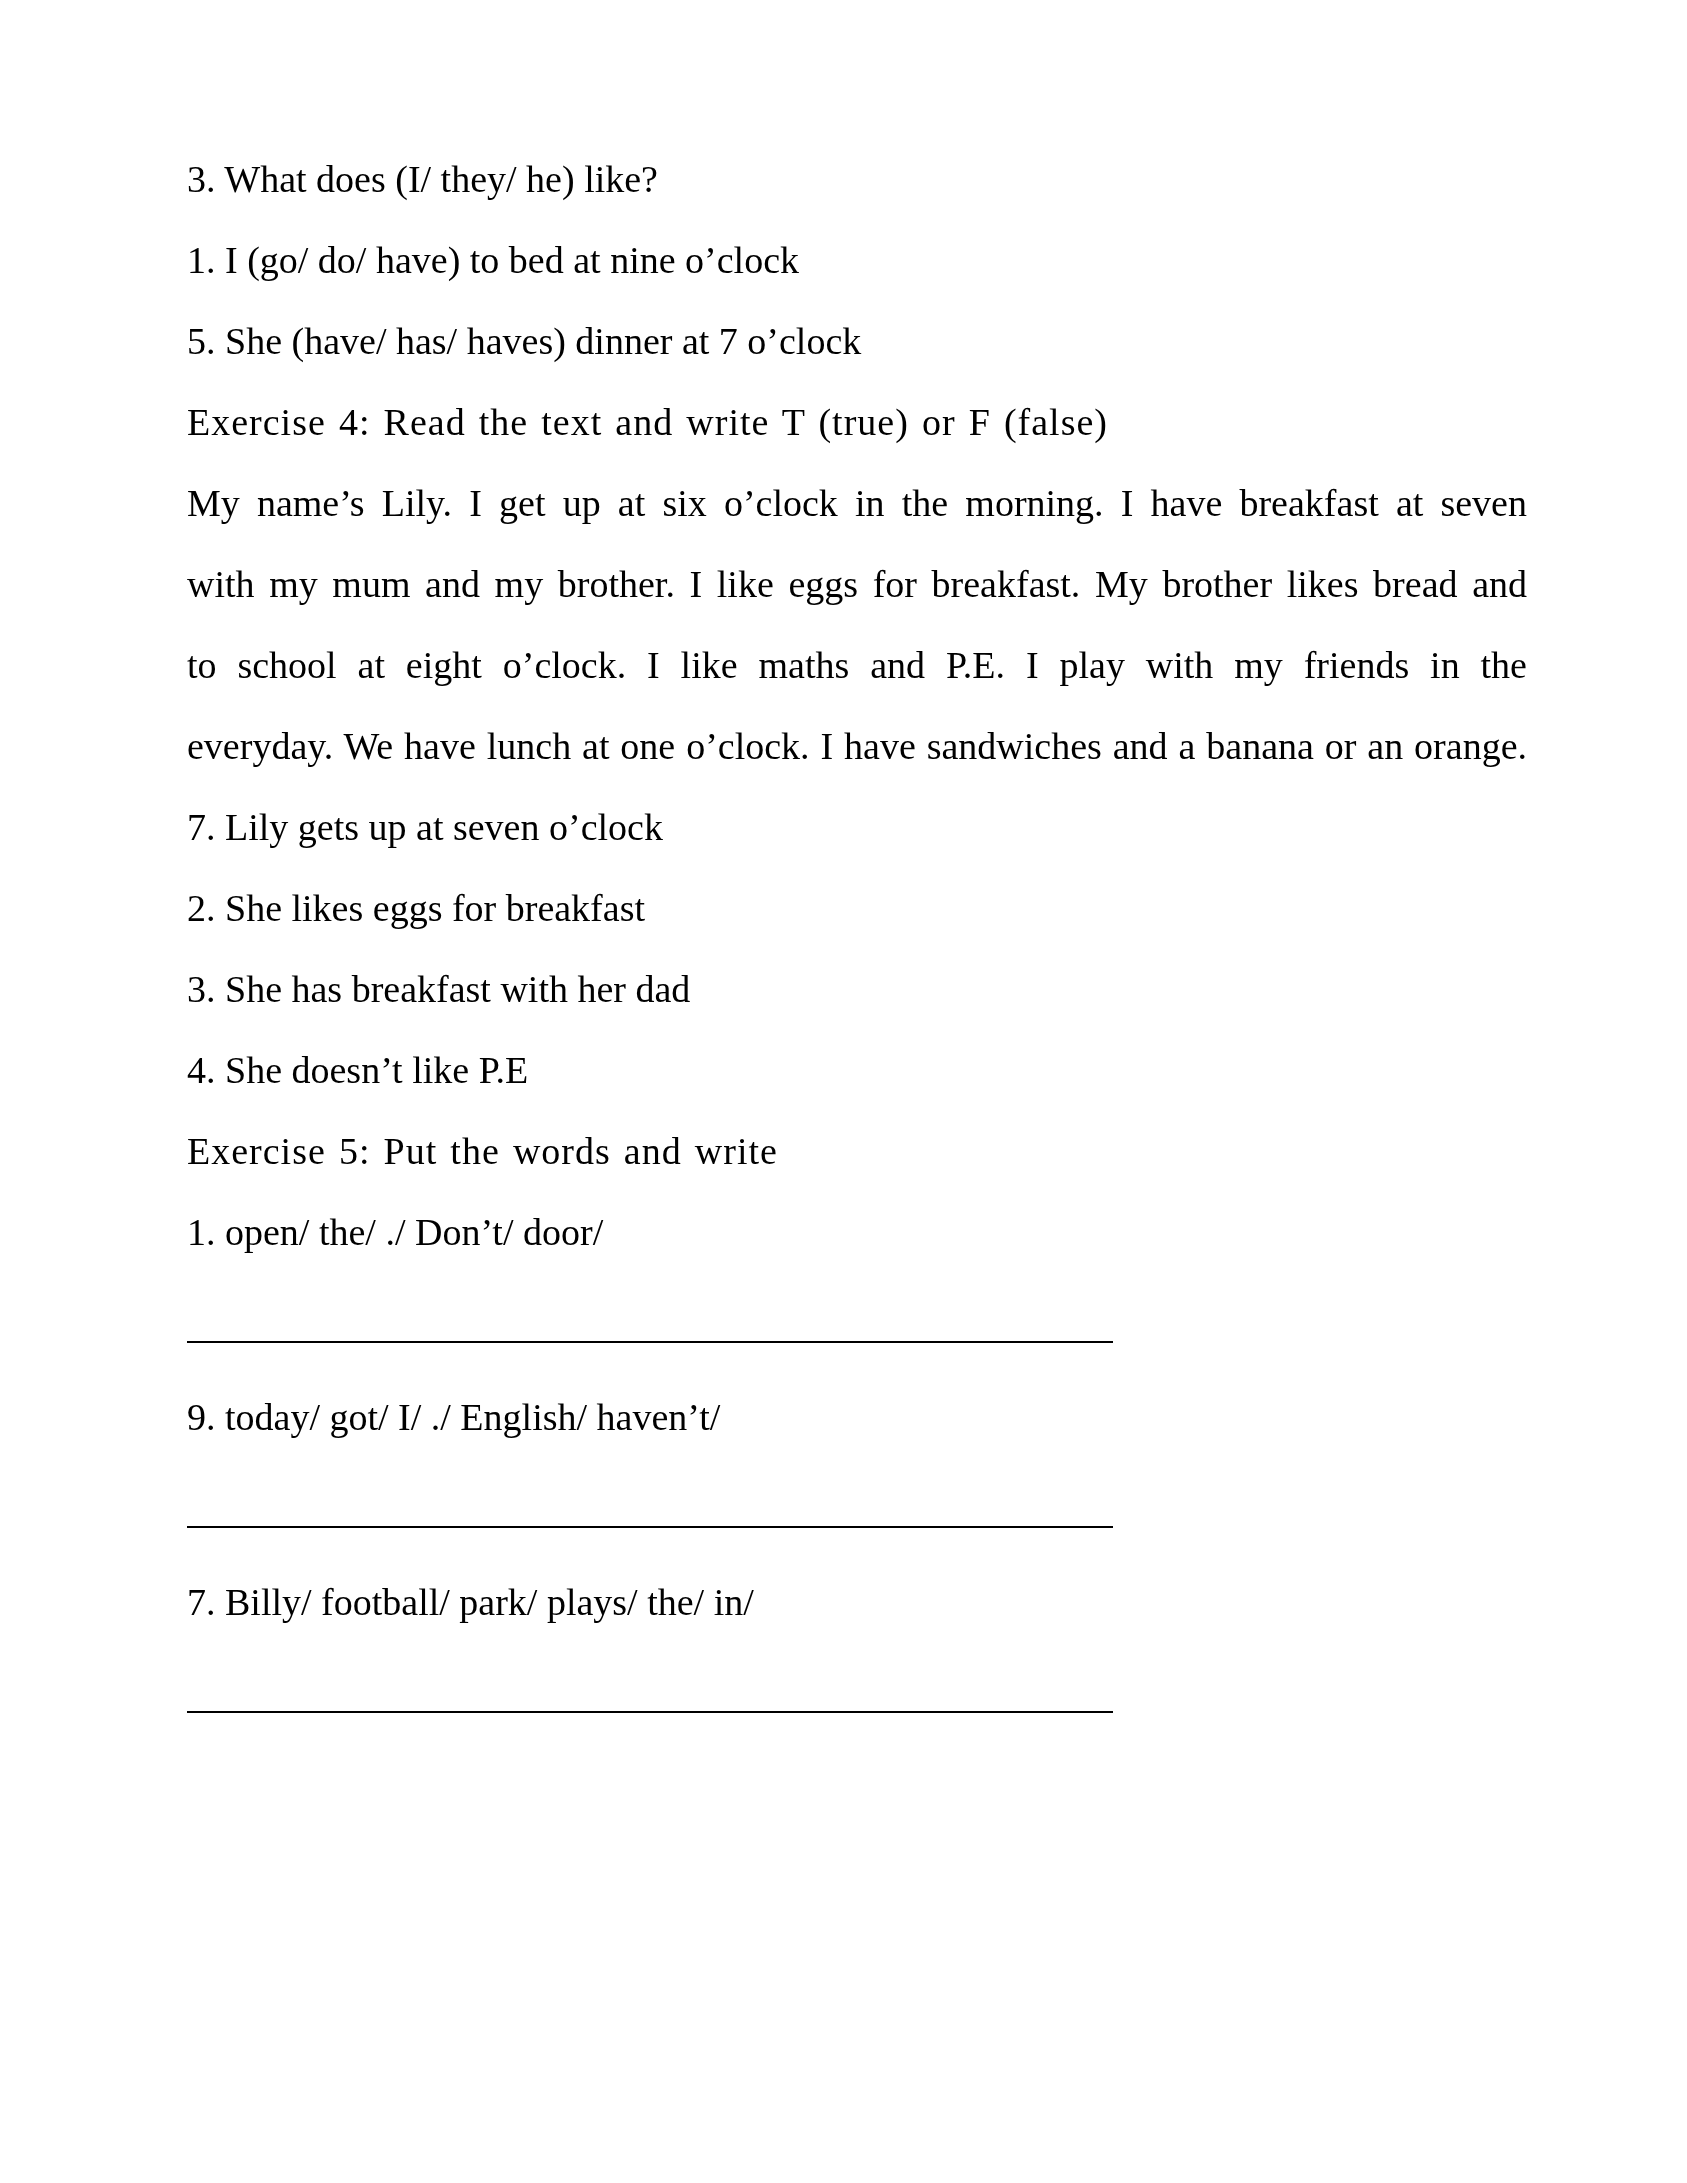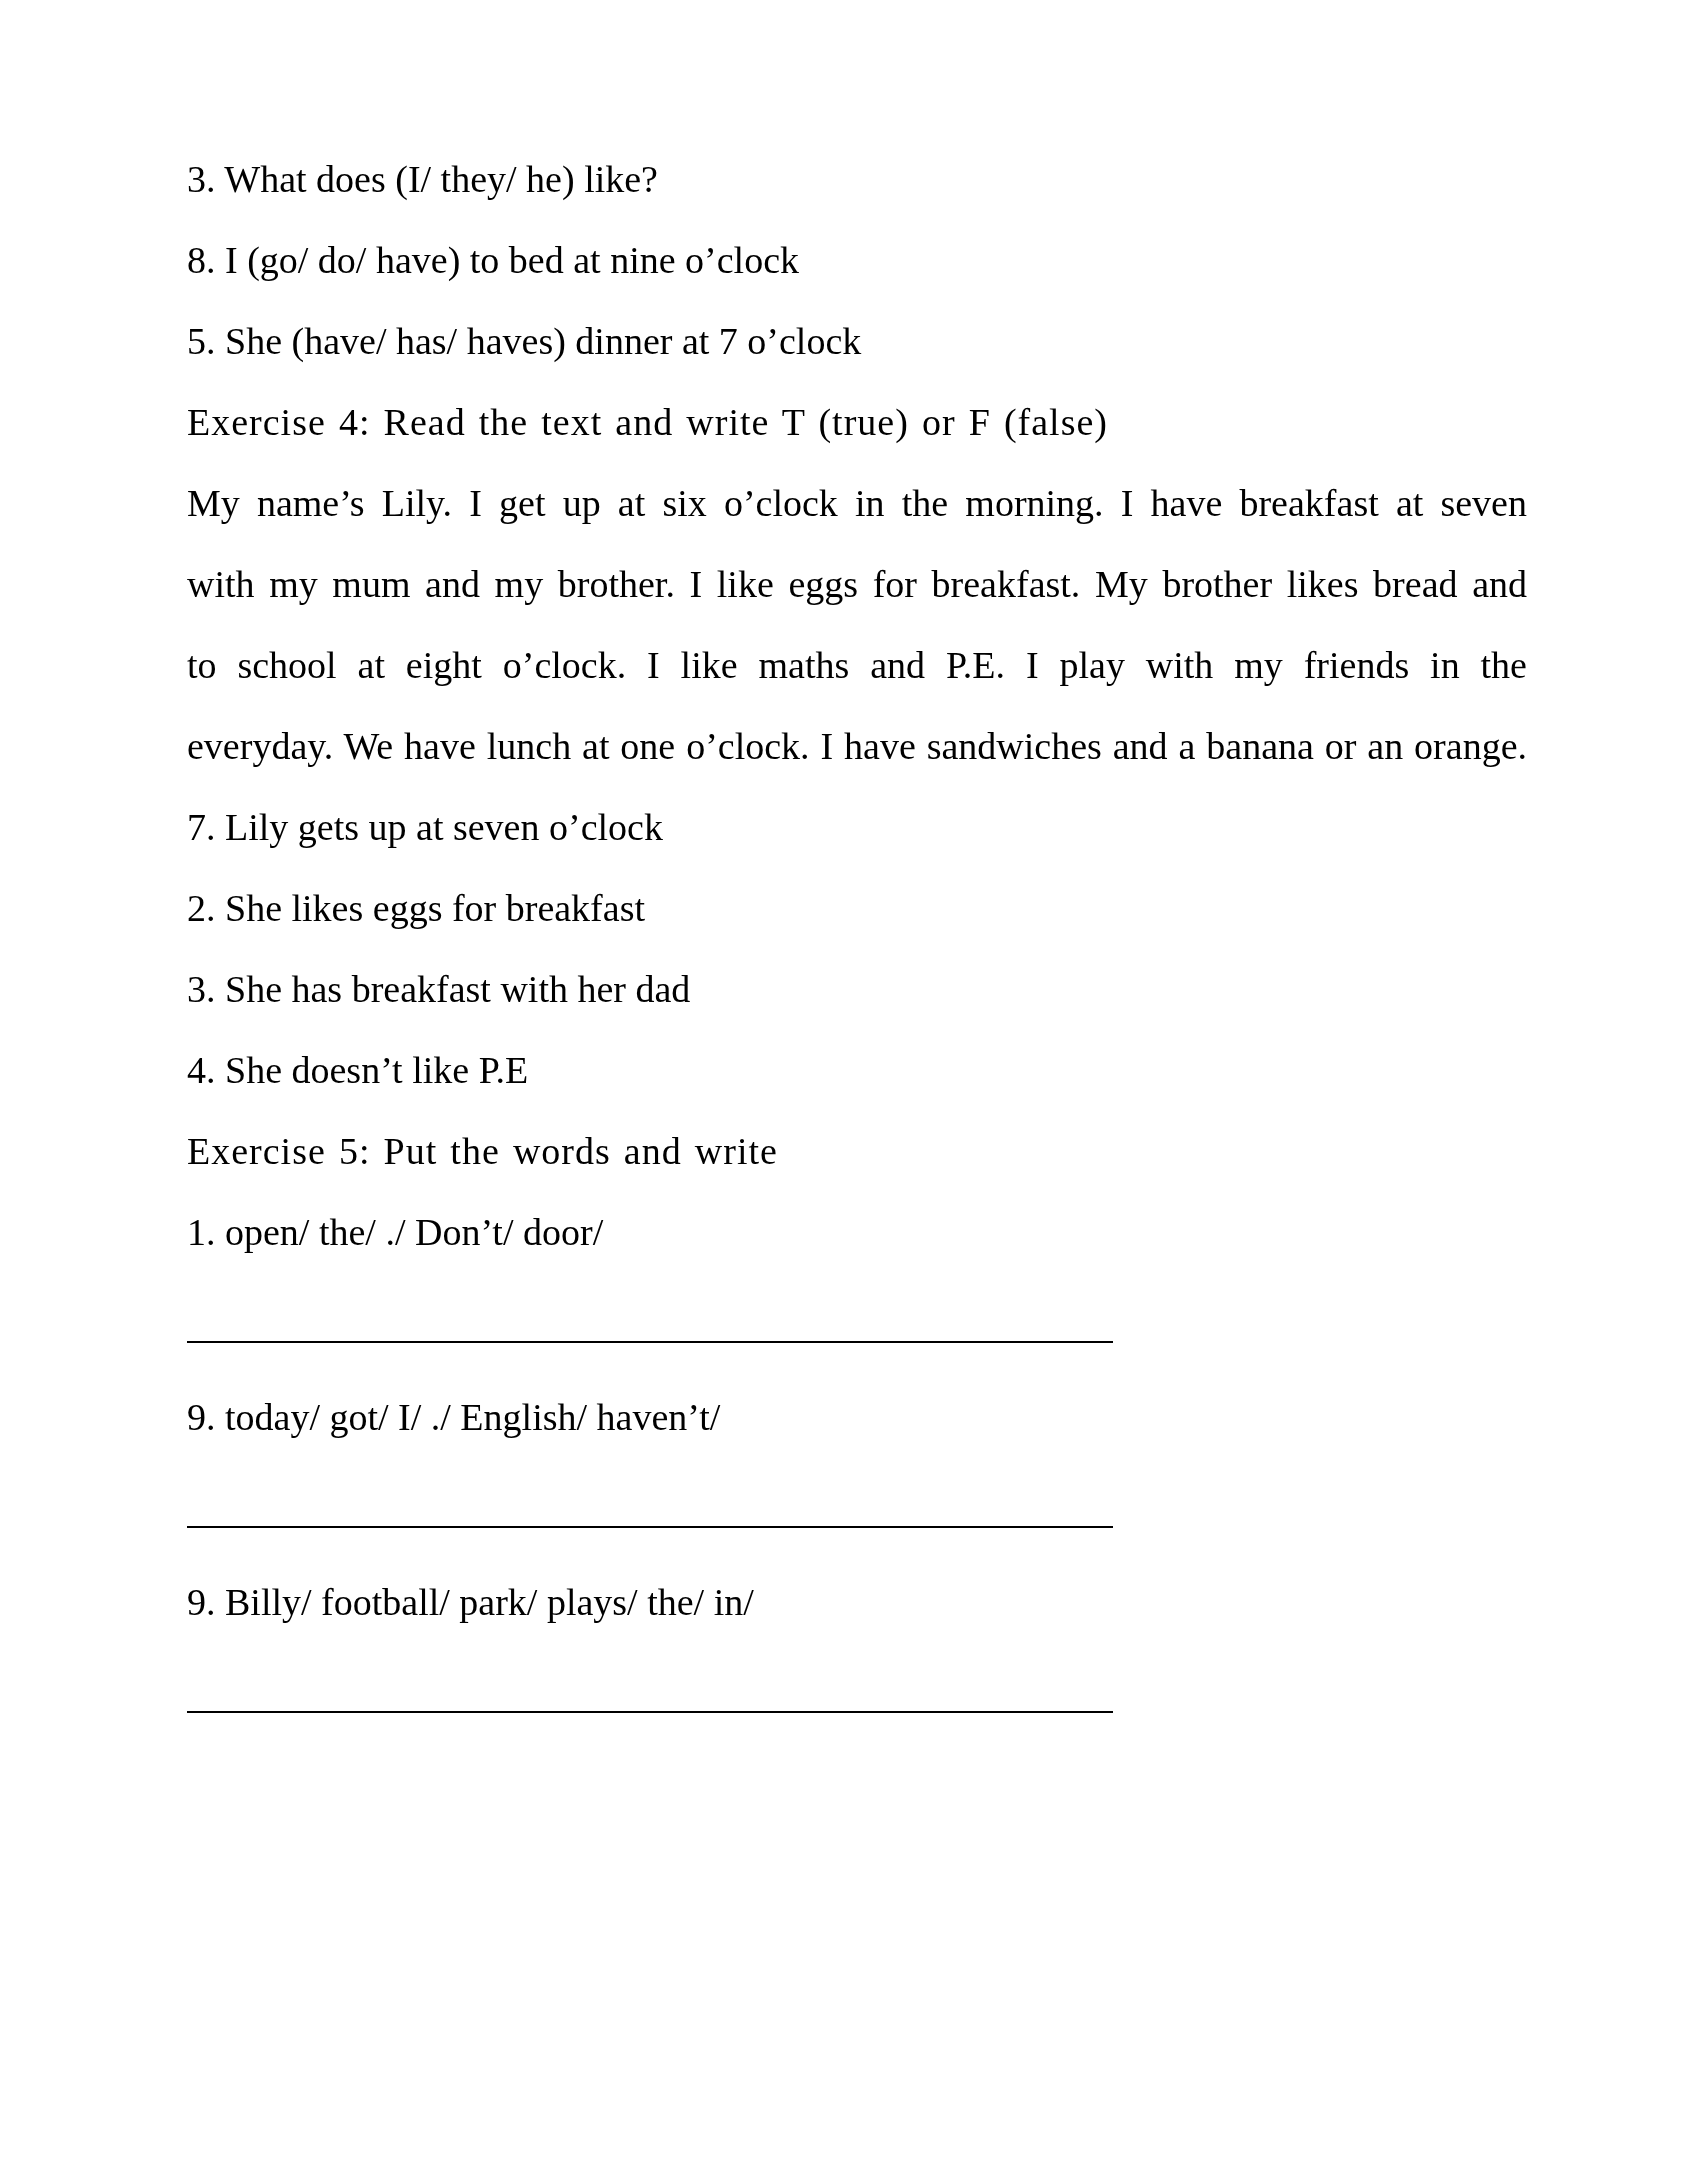--- a/index.html
+++ b/index.html
@@ -50,21 +50,21 @@
     border-bottom: 2.6px solid #000000;
     margin-bottom: 34px;
   }
 </style>
 </head>
 <body>
 
 <div class="page">
 
   <div class="tline">3. What does (I/ they/ he) like?</div>
-  <div class="tline">8. I (go/ do/ have) to bed at nine o’clock</div>
+  <div class="tline">1. I (go/ do/ have) to bed at nine o’clock</div>
   <div class="tline">5. She (have/ has/ haves) dinner at 7 o’clock</div>
 
   <div class="tline heading">Exercise 4: Read the text and write T (true) or F (false)</div>
 
   <div class="jline">My name’s Lily. I get up at six o’clock in the morning. I have breakfast at seven o’clock</div>
   <div class="jline">with my mum and my brother. I like eggs for breakfast. My brother likes bread and jam! I go</div>
   <div class="jline">to school at eight o’clock. I like maths and P.E. I play with my friends in the playground</div>
   <div class="jline">everyday. We have lunch at one o’clock. I have sandwiches and a banana or an orange. I go</div>
 
   <div class="tline">7. Lily gets up at seven o’clock</div>
@@ -73,17 +73,17 @@
   <div class="tline">4. She doesn’t like P.E</div>
 
   <div class="tline heading">Exercise 5: Put the words and write</div>
 
   <div class="tline">1. open/ the/ ./ Don’t/ door/</div>
   <div class="answer-line"></div>
 
   <div class="tline">9. today/ got/ I/ ./ English/ haven’t/</div>
   <div class="answer-line"></div>
 
-  <div class="tline">9. Billy/ football/ park/ plays/ the/ in/</div>
+  <div class="tline">7. Billy/ football/ park/ plays/ the/ in/</div>
   <div class="answer-line"></div>
 
 </div>
 
 
 </body></html>

